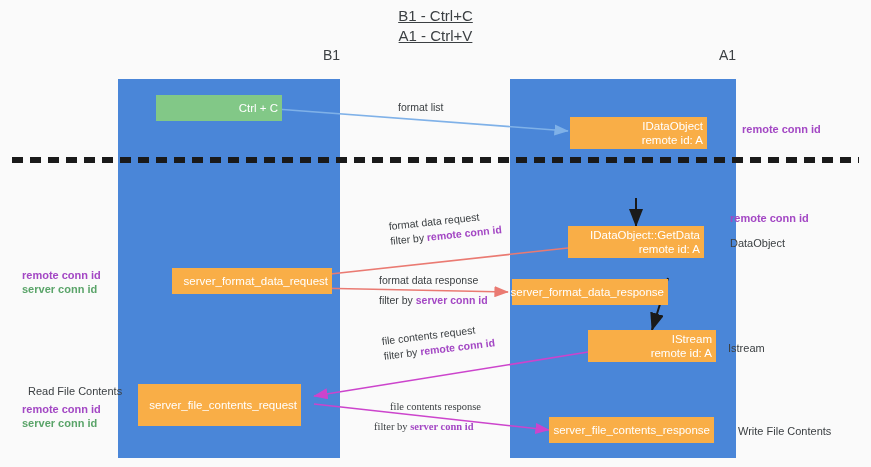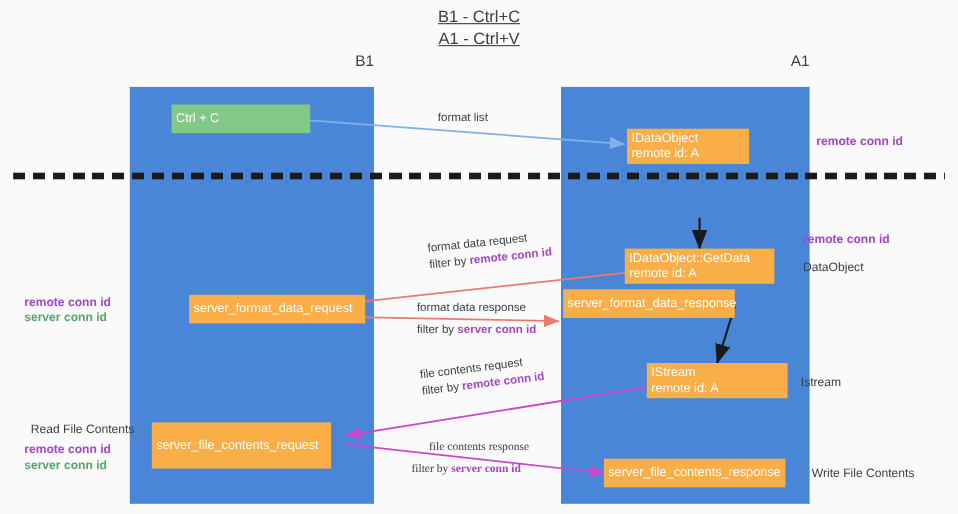--- a/index.html
+++ b/index.html
@@ -51,21 +51,21 @@
     width: 847px; height: 6px;
     background-image: repeating-linear-gradient(
       to right, #1a1a1a 0px, #1a1a1a 11px, rgba(0,0,0,0) 11px, rgba(0,0,0,0) 18px);
   }
 
   
   .node {
     position: absolute;
     display: flex;
     flex-direction: column;
-    align-items: flex-start;
+    align-items: flex-end;
     justify-content: center;
     color: #ffffff;
     font-size: 11.5px;
     line-height: 14px;
     text-align: center;
     padding: 2px 4px;
   }
   .node.green  { background: #82c887; }
   .node.orange { background: #f9ae47; }
   .node .l2 { display: block; }
@@ -162,32 +162,32 @@
   </div>
 
   <div class="node orange" style="left:152px; top:268px; width:160px; height:26px;margin-left:20px;">
     <span>server_format_data_request</span>
   </div>
 
   <div class="node orange" style="left:138px; top:384px; width:163px; height:42px;">
     <span>server_file_contents_request</span>
   </div>
 
-  <div class="node orange" style="left:570px; top:117px; width:111px; height:32px;">
+  <div class="node orange" style="left:570px; top:117px; width:137px; height:32px;">
     <span>IDataObject</span>
     <span class="l2">remote id: A</span>
   </div>
 
 
   <div class="node orange" style="left:568px; top:226px; width:136px; height:32px;">
     <span>IDataObject::GetData</span>
     <span class="l2">remote id: A</span>
   </div>
 
-  <div class="node orange" style="left:512px; top:263px; width:156px; height:26px;">
+  <div class="node orange" style="left:512px; top:279px; width:156px; height:26px;">
     <span>server_format_data_response</span>
   </div>
 
   <div class="node orange" style="left:588px; top:330px; width:128px; height:32px;">
     <span>IStream</span>
     <span class="l2">remote id: A</span>
   </div>
 
   <div class="node orange" style="left:549px; top:417px; width:165px; height:26px;">
     <span>server_file_contents_response</span>

